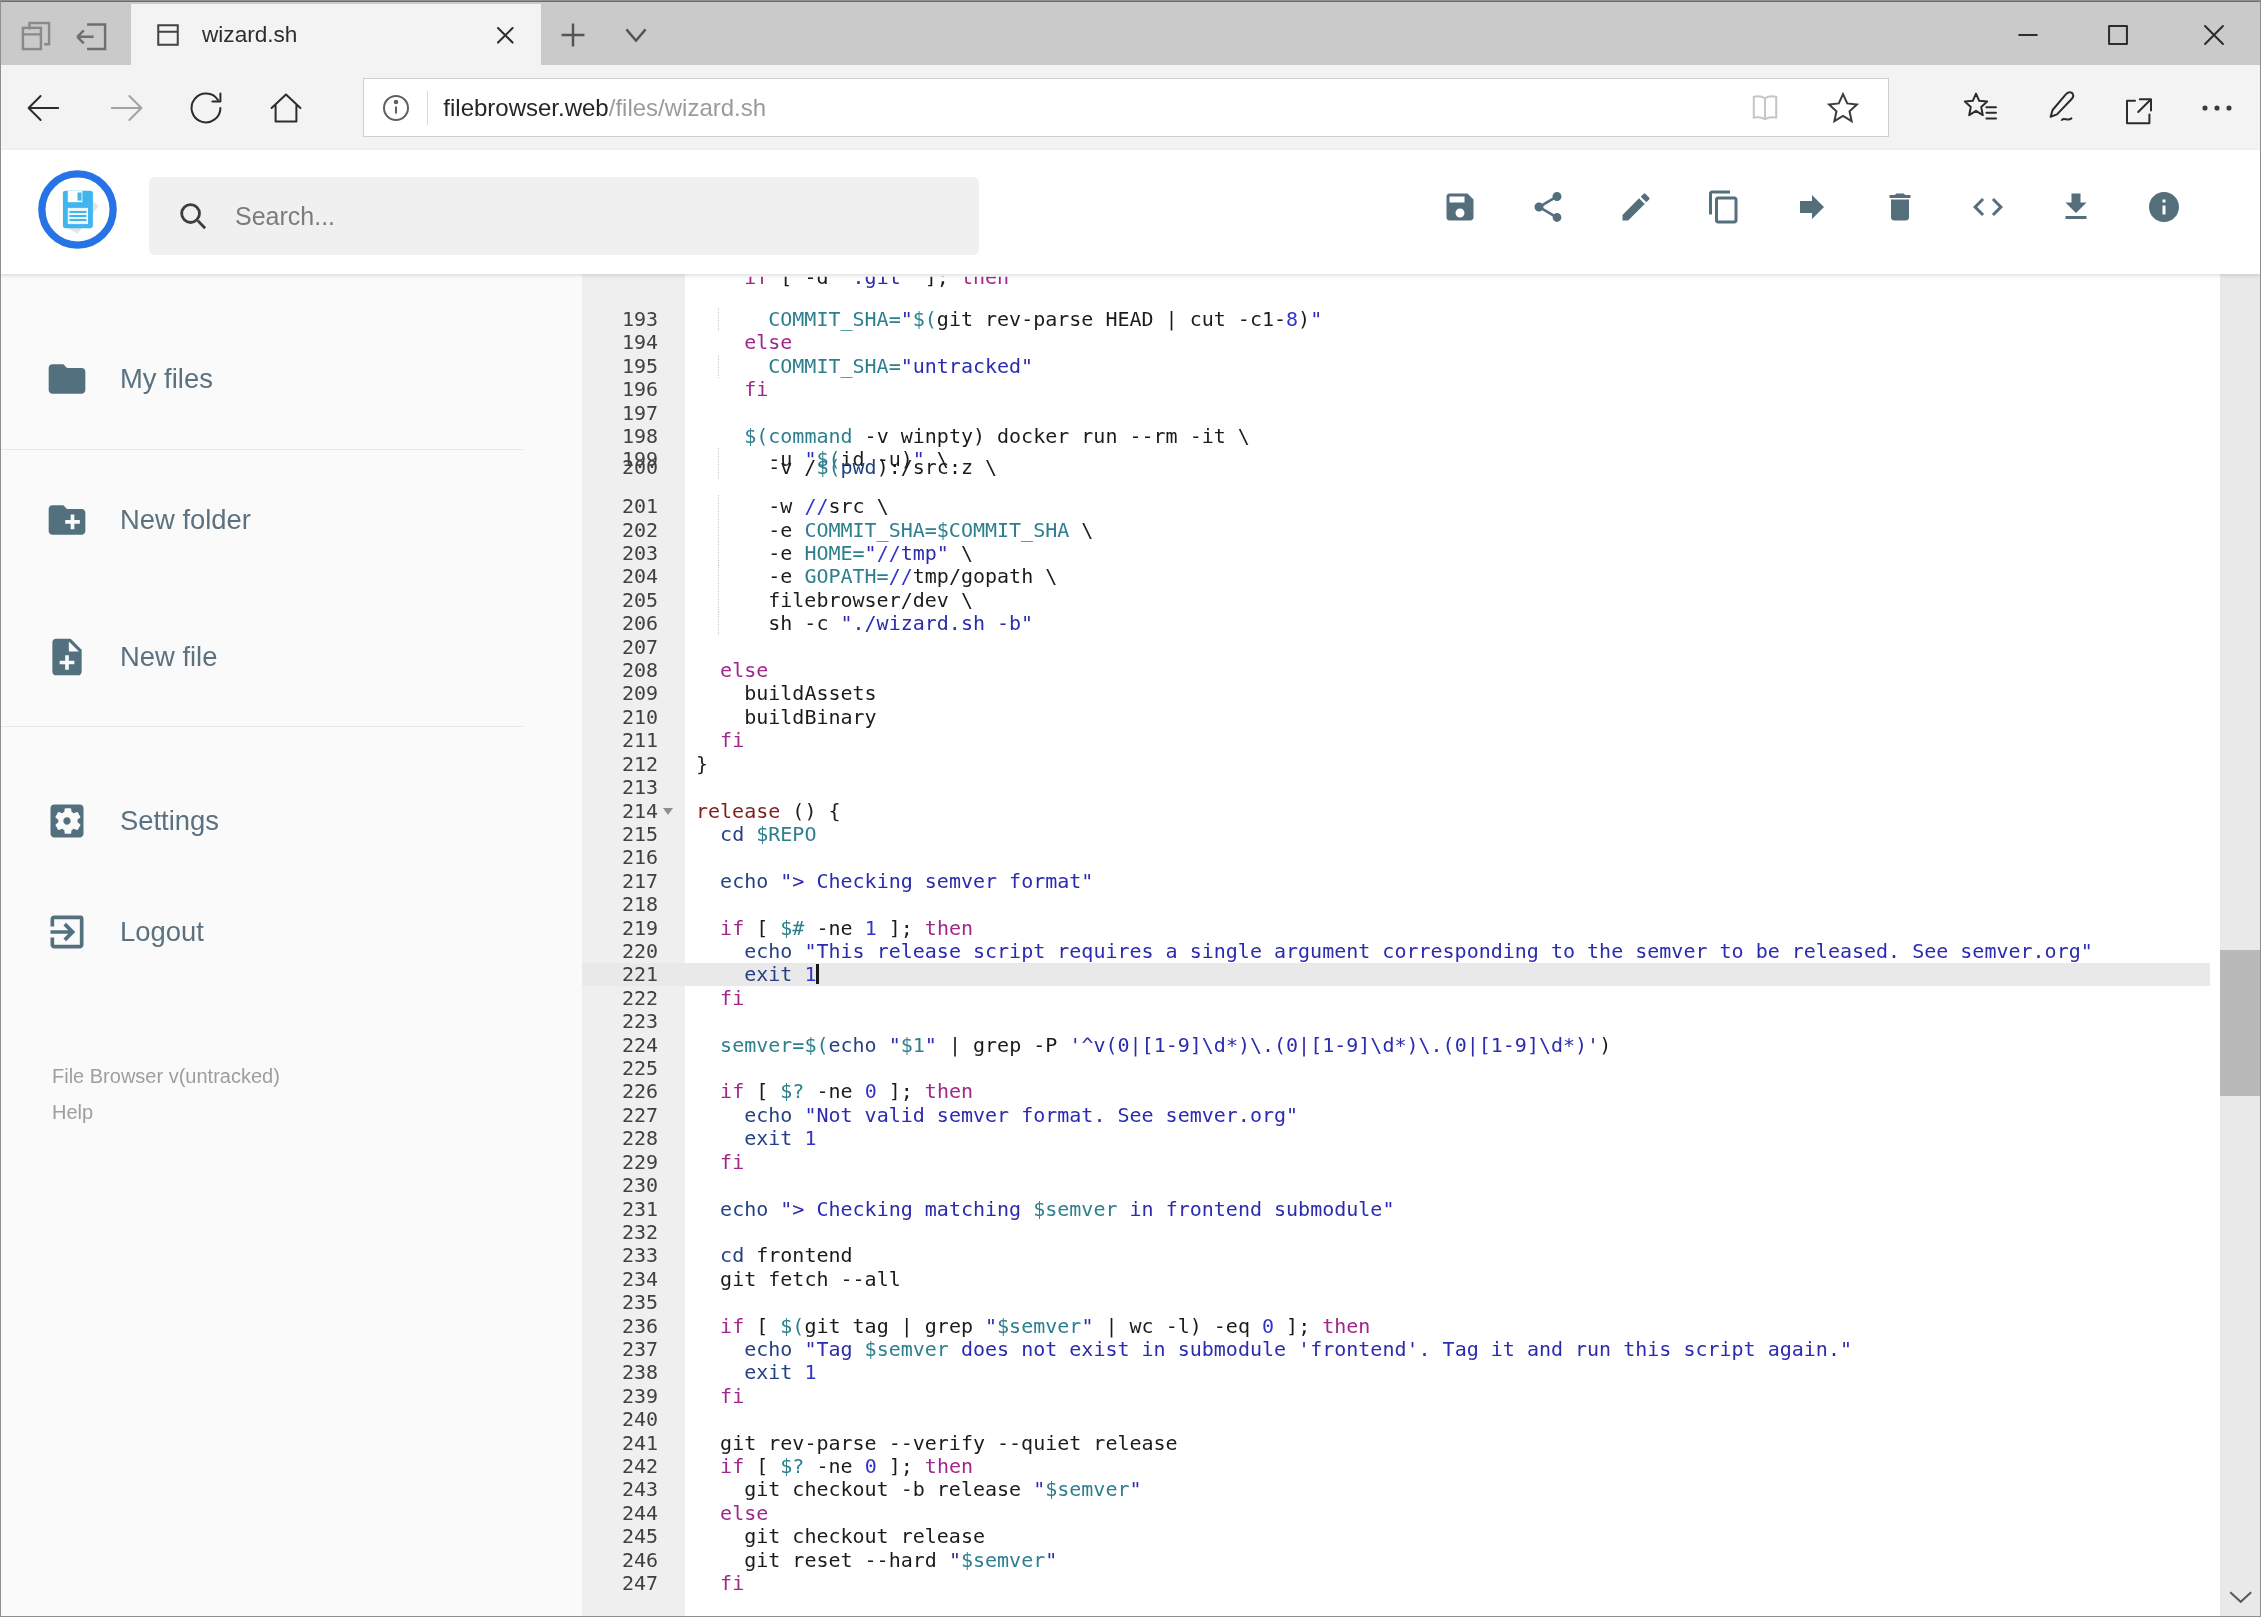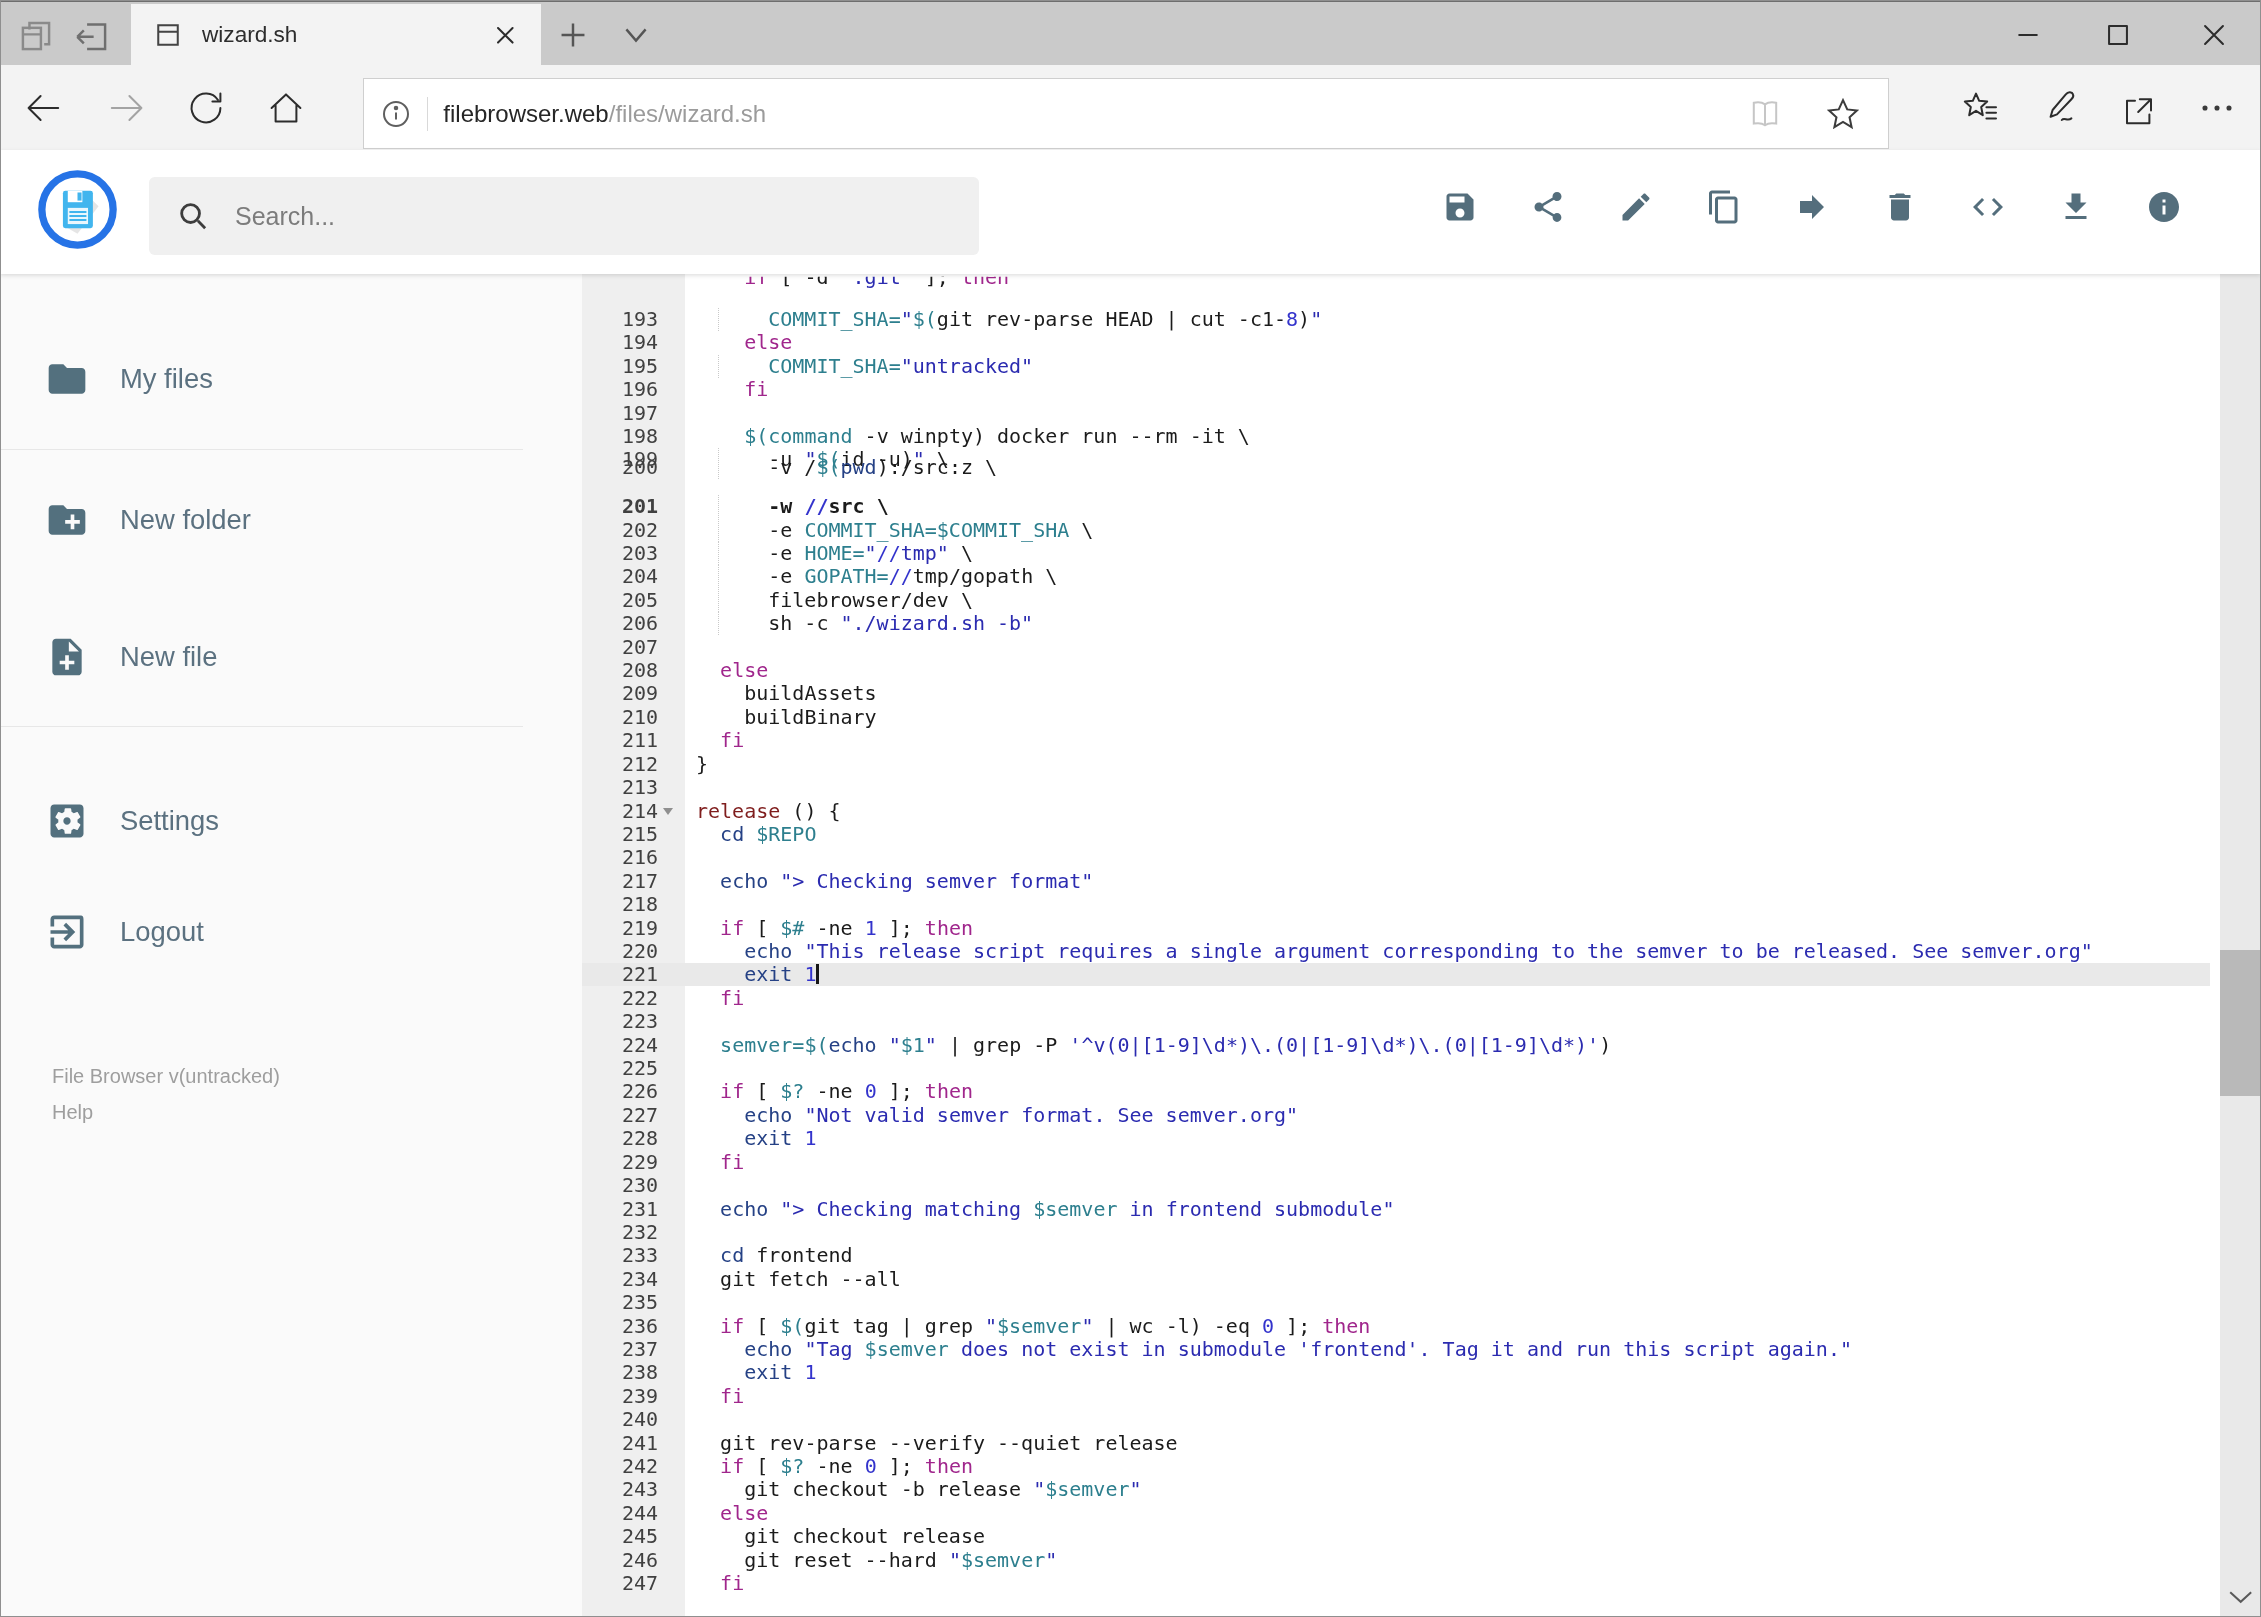--- a/index.html
+++ b/index.html
@@ -18,21 +18,21 @@
   .tab-title{margin-left:21px;font-size:22.6px;color:#2d2d2d;flex:1;}
   .tab-close{margin-right:21px;width:29px;height:29px;display:flex;align-items:center;justify-content:center;}
   .newtab{position:absolute;left:555px;top:14.5px;width:36px;height:36px;}
   .tabchev{position:absolute;left:620px;top:21px;width:32px;height:24px;}
   .winbtn{position:absolute;top:13px;width:57px;height:39px;display:flex;align-items:center;justify-content:center;}
 
   
   .navbar{position:absolute;left:0;top:65px;width:2261px;height:86px;background:#f3f3f3;
           border-bottom:0.8px solid #dcdcdc;box-sizing:border-box;}
   .nav-ic{position:absolute;top:22.6px;width:40px;height:40px;}
-  .urlbar{position:absolute;left:363px;top:13px;width:1526px;height:71px;background:#fff;
+  .urlbar{position:absolute;left:363px;top:13px;width:1526px;height:59px;background:#fff;
           border:0.8px solid #cfcfcf;box-sizing:border-box;display:flex;align-items:center;}
   .url-info{margin-left:16px;}
   .url-div{width:0.8px;height:34px;background:#d9d9d9;margin-left:14.5px;}
   .url-text{margin-left:16px;font-size:24px;flex:1;white-space:nowrap;}
   .url-host{color:#262626;}
   .url-path{color:#9b9b9b;}
 
   
   .appheader{position:absolute;left:0;top:150px;width:2261px;height:124px;background:#fff;
              box-shadow:0 1.6px 4.8px rgba(0,0,0,.15);z-index:5;}
@@ -371,21 +371,21 @@
       <div class="cl" style="top: 174px;">
         <span class="ln">199</span>
         <span class="guide"></span>
         <span class="ct"><span>      </span><span style="color: rgb(27, 27, 27);">-u </span><span style="color: rgb(43, 43, 176);">"</span><span style="color: rgb(45, 127, 142);">$(</span><span style="color: rgb(27, 27, 27);">id -u</span><span style="color: rgb(27, 27, 27);">)</span><span style="color: rgb(43, 43, 176);">"</span><span style="color: rgb(27, 27, 27);"> \</span></span>
       </div>
       <div class="cl" style="top: 182px;">
         <span class="ln">200</span>
         <span class="guide"></span>
         <span class="ct"><span>      </span><span style="color: rgb(27, 27, 27);">-v /</span><span style="color: rgb(45, 127, 142);">$(</span><span style="color: rgb(37, 65, 133);">pwd</span><span style="color: rgb(27, 27, 27);">):/src:z \</span></span>
       </div>
-      <div class="cl" style="top: 221px; font-weight: bold;">
+      <div class="cl" style="top: 221px;">
         <span class="ln">201</span>
         <span class="guide"></span>
         <span class="ct"><span>      </span><span style="color: rgb(27, 27, 27);">-w </span><span style="color: rgb(51, 51, 204);">//</span><span style="color: rgb(27, 27, 27);">src \</span></span>
       </div>
       <div class="cl" style="top: 245px;">
         <span class="ln">202</span>
         <span class="guide"></span>
         <span class="ct"><span>      </span><span style="color: rgb(27, 27, 27);">-e </span><span style="color: rgb(45, 127, 142);">COMMIT_SHA=$COMMIT_SHA</span><span style="color: rgb(27, 27, 27);"> \</span></span>
       </div>
       <div class="cl" style="top: 268px;">

